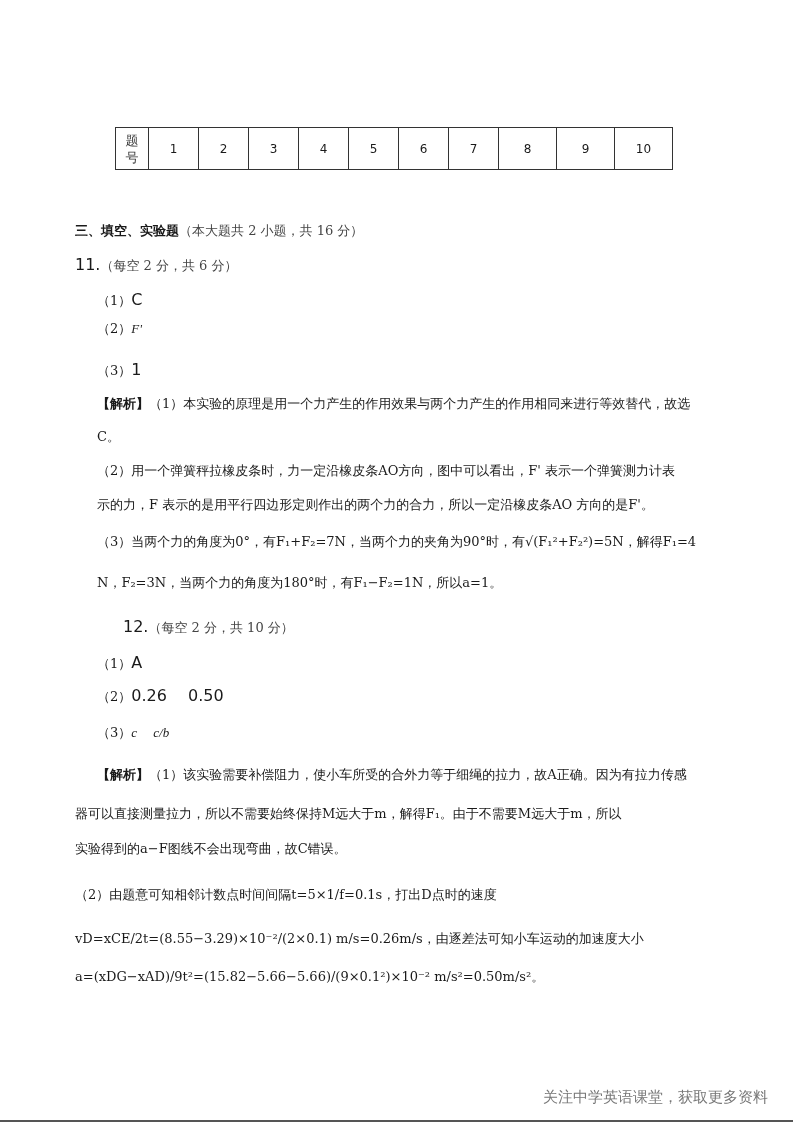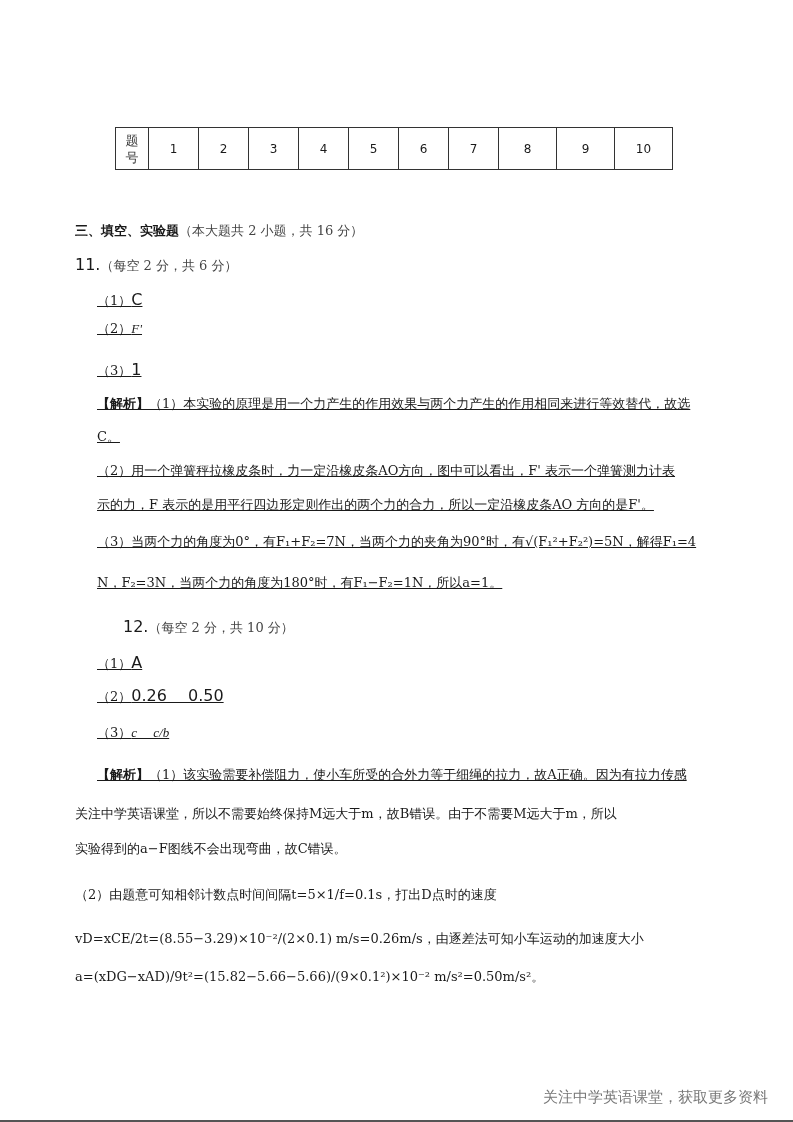--- a/index.html
+++ b/index.html
@@ -14,21 +14,21 @@
     font-family: "DejaVu Sans", "Liberation Sans", sans-serif; font-size: 12px;
   }
   table.ans td {
     border: 1.5px solid #333; text-align: center; padding: 0; height: 41px;
   }
   table.ans td.hdr { width: 32px; font-family: "DejaVu Serif", serif; font-size: 13px; line-height: 17px; color: #333; }
   table.ans td.c { width: 49px; }
   table.ans td.cw { width: 57px; }
 
   .line { position: absolute; left: 75px; font-size: 13px; white-space: nowrap; }
-  .ind { left: 97px; text-decoration: underline; }
+  .ind { left: 97px; }
   .bold { font-weight: bold; }
   .sans13 { font-family: "DejaVu Sans", "Liberation Sans", sans-serif; font-size: 16px; }
   .footer-text { position: absolute; left: 543px; top: 1088px; font-size: 15px; color: #777; }
   .footer-rule { position: absolute; left: 0; top: 1120px; width: 793px; height: 2px; background: #555; }
 </style>
 </head>
 <body>
 
 <table class="ans">
   <tbody>
@@ -94,21 +94,21 @@
   <span>（2）</span><span class="sans13">0.26　 0.50</span>
 </div>
 <div class="line ind" style="top:724px;text-align:center;">
   <span>（3）</span><span class="math">c　 c/b</span>
 </div>
 
 <div class="line ind" style="top:766px;">
   <span class="bold">【解析】</span><span>（1）该实验需要补偿阻力，使小车所受的合外力等于细绳的拉力，故A正确。因为有拉力传感</span>
 </div>
 <div class="line" style="top:805px;">
-  <span>关注中学英语课堂，所以不需要始终保持M远大于m，故B错误。由于不需要M远大于m，所以</span>
+  <span>器可以直接测量拉力，所以不需要始终保持M远大于m，解得F₁。由于不需要M远大于m，所以</span>
 </div>
 <div class="line" style="top:840px;">
   <span>实验得到的a−F图线不会出现弯曲，故C错误。</span>
 </div>
 <div class="line" style="top:886px;">
   <span>（2）由题意可知相邻计数点时间间隔t=5×1/f=0.1s，打出D点时的速度</span>
 </div>
 <div class="line" style="top:930px;">
   <span>vD=xCE/2t=(8.55−3.29)×10⁻²/(2×0.1) m/s=0.26m/s，由逐差法可知小车运动的加速度大小</span>
 </div>

